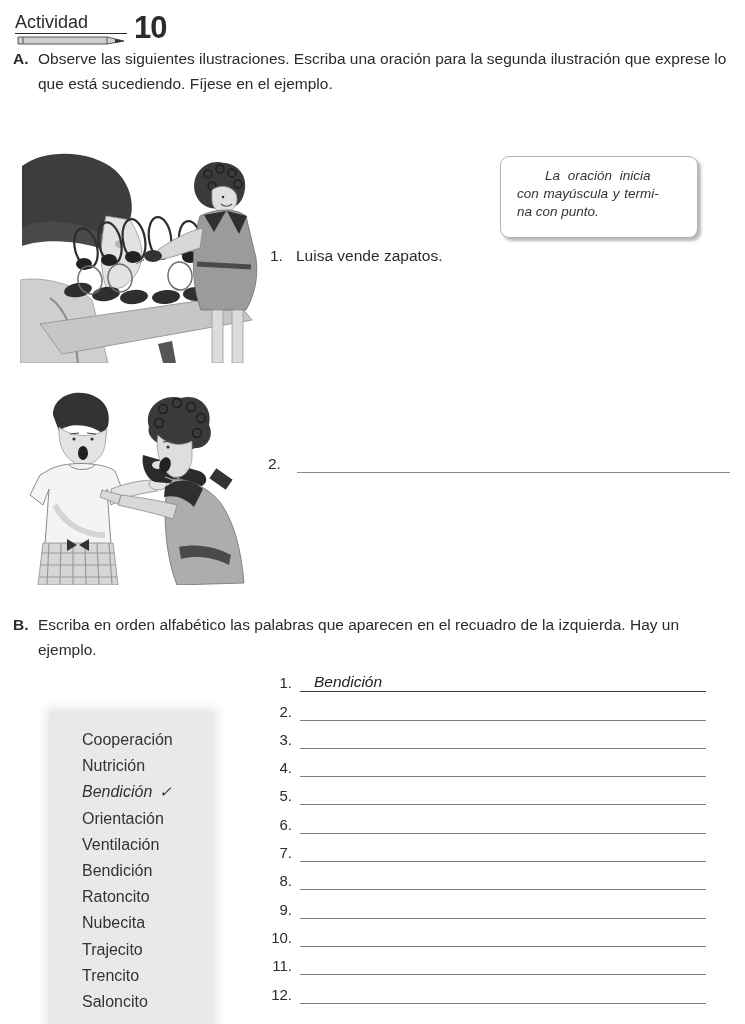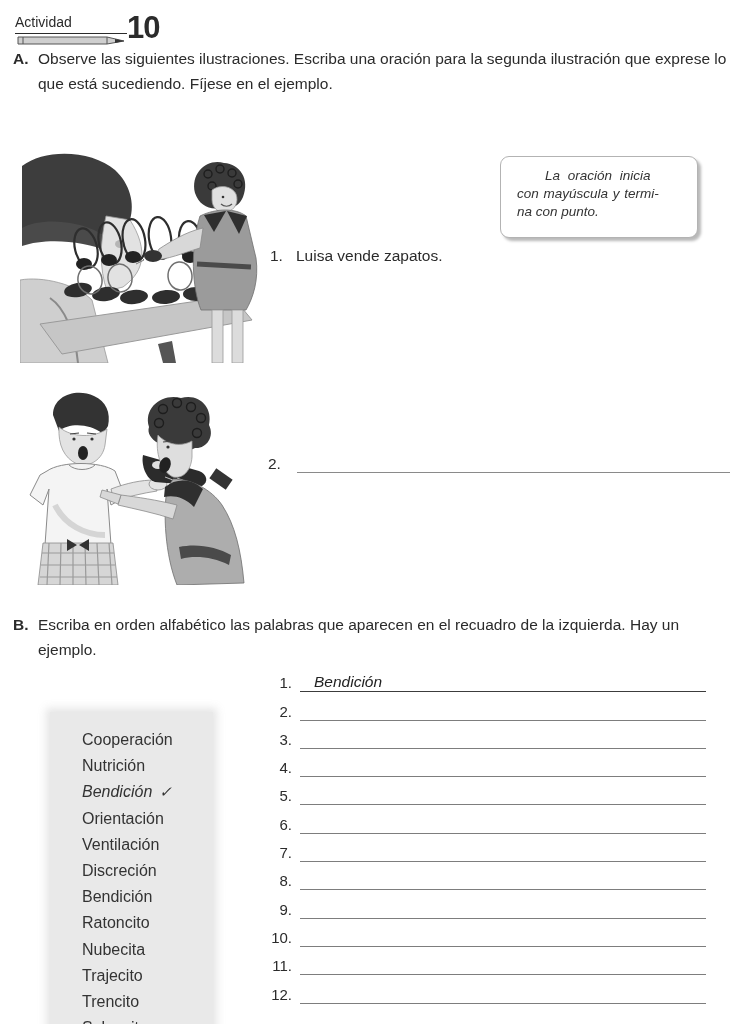--- a/index.html
+++ b/index.html
@@ -3,23 +3,23 @@
 <meta charset="utf-8">
 <style>
   html,body{margin:0;padding:0;background:#fff;}
   .page{
     position:relative;width:745px;height:1024px;background:#ffffff;
     font-family:"Liberation Sans", sans-serif;color:#2b2b2b;overflow:hidden;
   }
   
   .header{position:absolute;top:12px;left:15px;display:flex;align-items:flex-start;}
   .activity-wrap{display:flex;flex-direction:column;}
-  .activity-label{font-size:14px;line-height:20px;border-bottom:1.5px solid #2b2b2b;padding-bottom:1px;}
+  .activity-label{font-size:18px;line-height:20px;border-bottom:1.5px solid #2b2b2b;padding-bottom:1px;}
   .pencil{margin-top:1px;}
-  .activity-number{font-size:31px;font-weight:bold;line-height:30px;margin-top:1px;letter-spacing:-1px;}
+  .activity-number{font-size:31px;font-weight:bold;line-height:30px;margin-left:7px;margin-top:1px;letter-spacing:-1px;}
   
   .para{position:absolute;display:flex;font-size:15.5px;line-height:1.6;}
   .para .sec-label{font-weight:bold;width:25px;flex:none;}
   #para-a{top:47px;left:13px;width:714px;}
   #para-b{top:613px;left:13px;width:720px;}
   
   .callout{
     position:absolute;top:140px;left:500px;width:198px;height:82px;box-sizing:border-box;
     border:1px solid #b3b3b3;border-radius:9px;background:#fff;
     box-shadow:3px 3px 3px rgba(0,0,0,0.28);
@@ -231,21 +231,20 @@
   </div>
 
   <div class="wordbox">
     <div class="word">Cooperación</div>
     <div class="word">Nutrición</div>
     <div class="word checked">
       <span>Bendición</span><span class="check">✓</span>
     </div>
     <div class="word">Orientación</div>
     <div class="word">Ventilación</div>
-    <div class="word">Discreción</div>
     <div class="word">Bendición</div>
     <div class="word">Ratoncito</div>
     <div class="word">Nubecita</div>
     <div class="word">Trajecito</div>
     <div class="word">Trencito</div>
     <div class="word">Saloncito</div>
   </div>
 
   <div class="answers">
     <div class="ans-row first">

